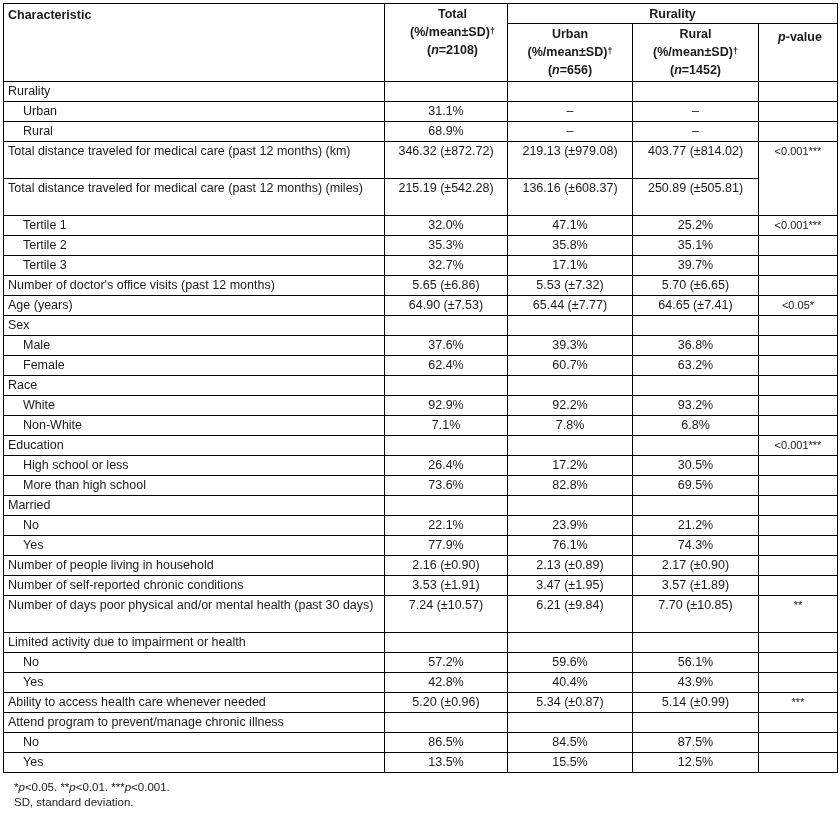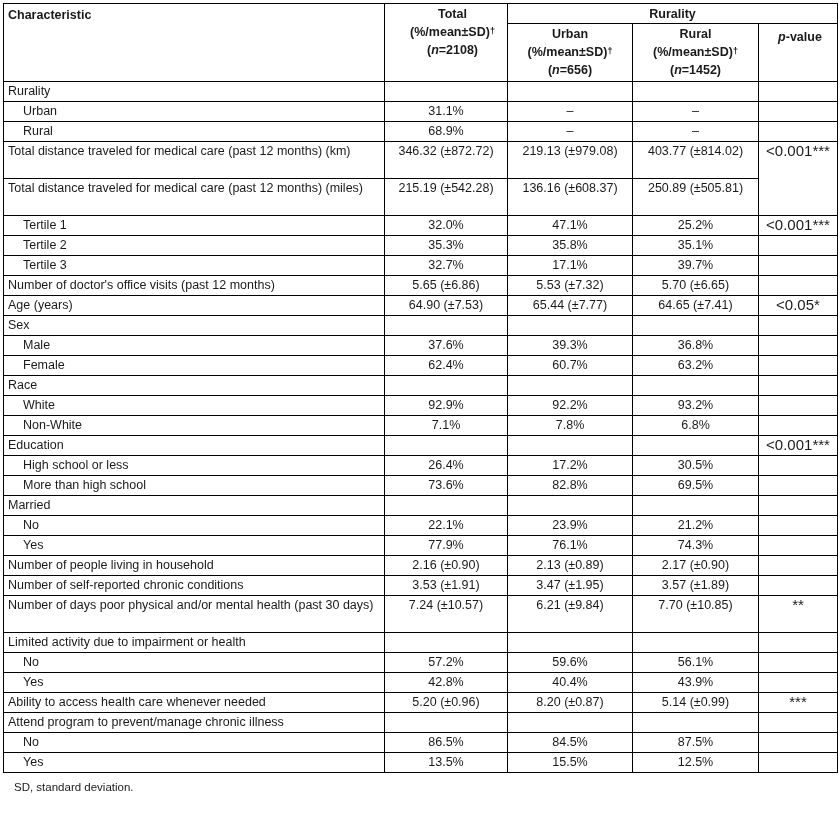--- a/index.html
+++ b/index.html
@@ -22,21 +22,21 @@
       line-height: 18px;
       font-weight: normal;
     }
     th { font-weight: bold; text-align: center; }
     th.char-h { text-align: left; padding-top: 2px; }
     .c { text-align: center; }
     .ind { padding-left: 19px; }
     tr.r1 td { height: 19px; }
     tr.r2 td { height: 36px; }
     .sup { font-size: 9px; vertical-align: top; position: relative; top: -1px; }
-    .pval { font-size: 15px; }
+    .pval { font-size: 11px; }
     .foot {
       position: absolute; left: 14px; top: 780px;
       font-size: 11.5px; line-height: 15px; width: 822px;
       font-family: "Liberation Sans", sans-serif;
     }
     .foot div { white-space: normal; }
   </style>
 </head>
 <body>
 
@@ -266,21 +266,21 @@
         <tr class="r1">
           <td class="ind">Yes</td>
           <td class="c">42.8%</td>
           <td class="c">40.4%</td>
           <td class="c">43.9%</td>
           <td class="c pval"></td>
         </tr>
         <tr class="r1">
           <td>Ability to access health care whenever needed</td>
           <td class="c">5.20 (±0.96)</td>
-          <td class="c">8.20 (±0.87)</td>
+          <td class="c">5.34 (±0.87)</td>
           <td class="c">5.14 (±0.99)</td>
           <td class="c pval">***</td>
         </tr>
         <tr class="r1">
           <td>Attend program to prevent/manage chronic illness</td>
           <td class="c"></td>
           <td class="c"></td>
           <td class="c"></td>
           <td class="c pval"></td>
         </tr>
@@ -296,14 +296,15 @@
           <td class="c">13.5%</td>
           <td class="c">15.5%</td>
           <td class="c">12.5%</td>
           <td class="c pval"></td>
         </tr>
       </tbody>
   </table>
 </div>
 
 <div class="foot">
+  <div><span>*</span><i>p</i><span>&lt;0.05. **</span><i>p</i><span>&lt;0.01. ***</span><i>p</i><span>&lt;0.001.</span></div>
   <div>SD, standard deviation.</div>
 </div>
 
 </body></html>

